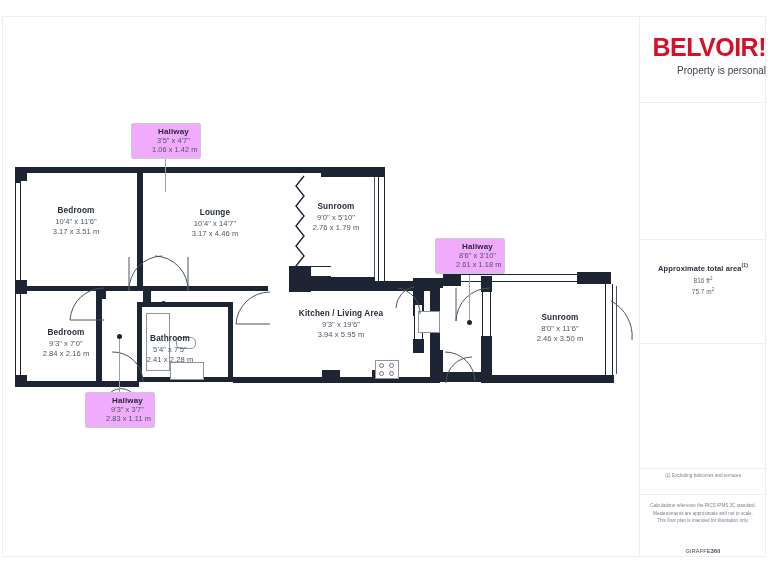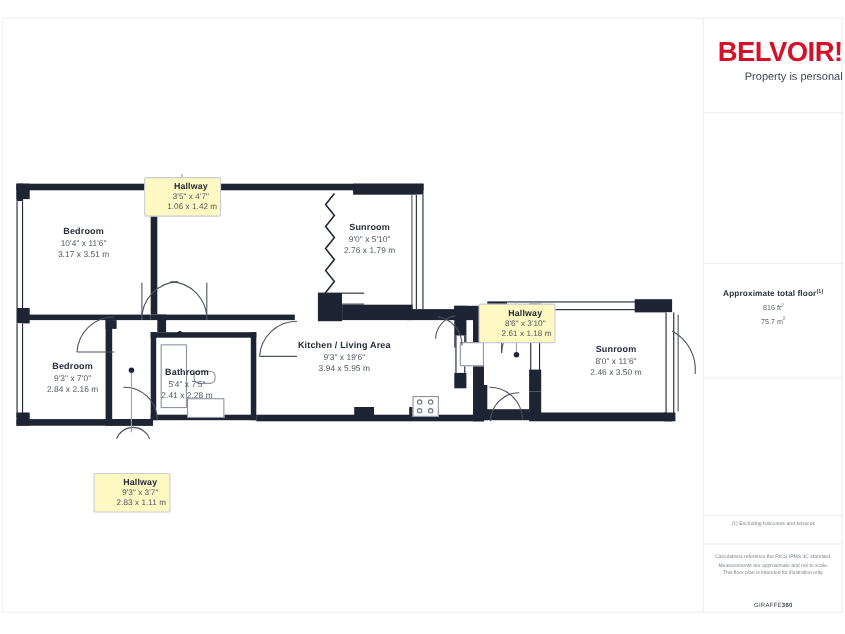--- a/index.html
+++ b/index.html
@@ -117,27 +117,26 @@
   }
   .room-name {
     font-size: 8.2px; font-weight: bold; color: #242b37;
     letter-spacing: 0.15px;
   }
   .room-dim { font-size: 7.6px; color: #4e5562; letter-spacing: 0.05px; }
 
   
   .callout {
     position: absolute;
-    background: #fef9c3;
+    background: #f0abfc;
     border: 1px solid #c9ccd2;
     border-radius: 2px;
     padding: 3px 5px 4px 20px;
     text-align: center;
     white-space: nowrap;
-    margin-top: 38px;
   }
   .callout .room-name { font-size: 8px; }
   .callout .room-dim { font-size: 7.4px; }
   .leader {
     position: absolute; width: 1px; background: #9aa0aa;
   }
   .leader-dot {
     position: absolute; width: 5px; height: 5px;
     border-radius: 50%; background: #1d2433;
   }
@@ -284,40 +283,45 @@
     <svg class="doorsvg" style="left:396px; top:286px; width:20px; height:24px;">
       <path d="M 18 1 A 22 22 0 0 0 0 22" fill="none" stroke="#4c535f" stroke-width="1"></path>
     </svg>
 
     <div class="room-label" style="left:20px; top:206px; width:112px;">
       <div class="room-name">Bedroom</div>
       <div class="room-dim">10'4" x 11'6"</div>
       <div class="room-dim">3.17 x 3.51 m</div>
     </div>
 
+    <div class="room-label" style="left:164px; top:208px; width:102px;">
+      <div class="room-name">Lounge</div>
+      <div class="room-dim">10'4" x 14'7"</div>
+      <div class="room-dim">3.17 x 4.46 m</div>
+    </div>
 
     <div class="room-label" style="left:292px; top:202px; width:88px;">
       <div class="room-name">Sunroom</div>
       <div class="room-dim">9'0" x 5'10"</div>
       <div class="room-dim">2.76 x 1.79 m</div>
     </div>
 
     <div class="room-label" style="left:16px; top:328px; width:100px;">
       <div class="room-name">Bedroom</div>
       <div class="room-dim">9'3" x 7'0"</div>
       <div class="room-dim">2.84 x 2.16 m</div>
     </div>
 
     <div class="room-label" style="left:124px; top:334px; width:92px;">
       <div class="room-name">Bathroom</div>
       <div class="room-dim">5'4" x 7'5"</div>
       <div class="room-dim">2.41 x 2.28 m</div>
     </div>
 
-    <div class="room-label" style="left:248px; top:309px; width:130px;">
+    <div class="room-label" style="left:276px; top:309px; width:130px;">
       <div class="room-name">Kitchen / Living Area</div>
       <div class="room-dim">9'3" x 19'6"</div>
       <div class="room-dim">3.94 x 5.95 m</div>
     </div>
 
     <div class="room-label" style="left:510px; top:313px; width:100px;">
       <div class="room-name">Sunroom</div>
       <div class="room-dim">8'0" x 11'6"</div>
       <div class="room-dim">2.46 x 3.50 m</div>
     </div>
@@ -355,21 +359,21 @@
       <div id="brand-tagline">Property is personal</div>
     </div>
 
     <div class="side-rule" id="rule-1"></div>
     <div class="side-rule" id="rule-2"></div>
     <div class="side-rule" id="rule-3"></div>
     <div class="side-rule" id="rule-4"></div>
     <div class="side-rule" id="rule-5"></div>
 
     <div id="area-block">
-      <div id="area-title"><span>Approximate total floor</span><sup>(1)</sup></div>
+      <div id="area-title"><span>Approximate total area</span><sup>(1)</sup></div>
       <div id="area-ft"><span>816</span> <span>ft</span><span class="sup-unit">2</span></div>
       <div id="area-m"><span>75.7</span> <span>m</span><span class="sup-unit">2</span></div>
     </div>
 
     <div id="footnote">(1) Excluding balconies and terraces</div>
 
     <div id="disclaimer">Calculations reference the RICS IPMS 3C standard. Measurements are approximate and not to scale. This floor plan is intended for illustration only.</div>
 
     <div id="giraffe-logo"><span>GIRAFFE</span><span class="g-bold">360</span></div>
 

